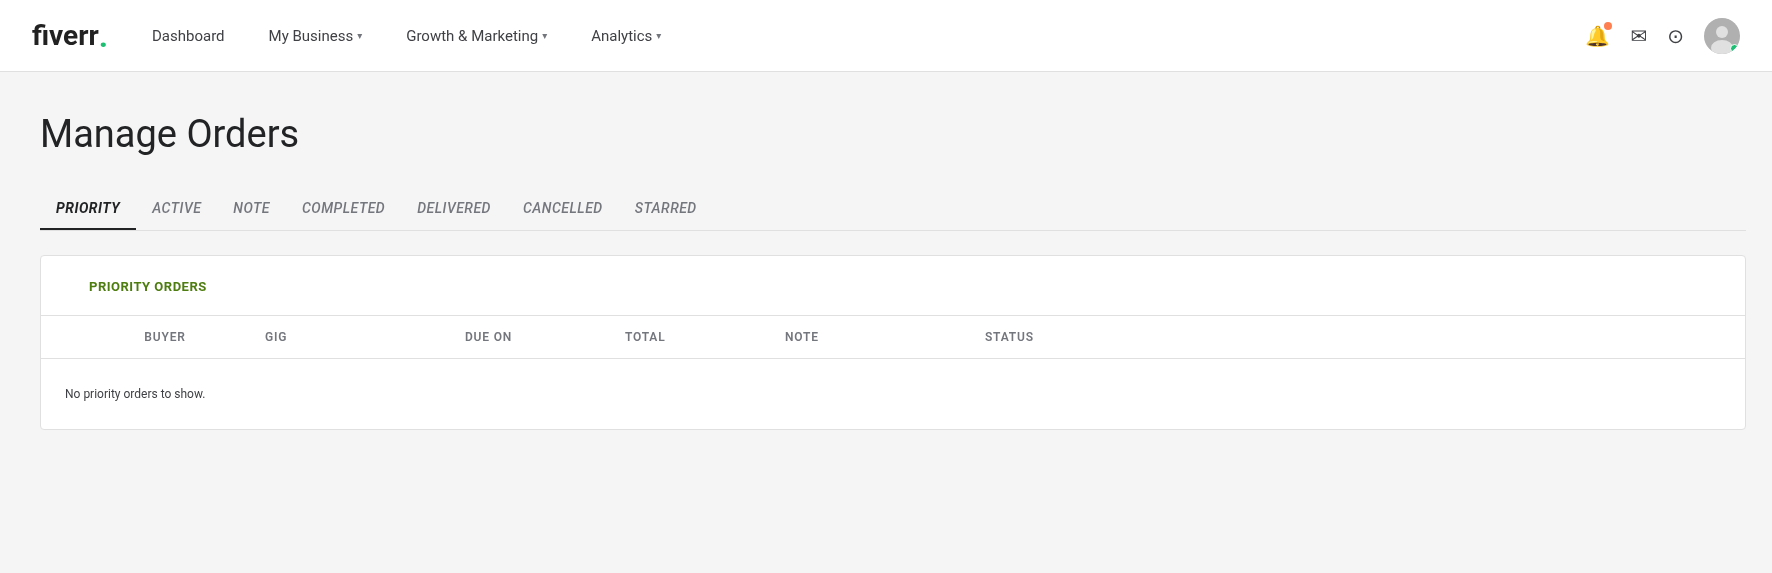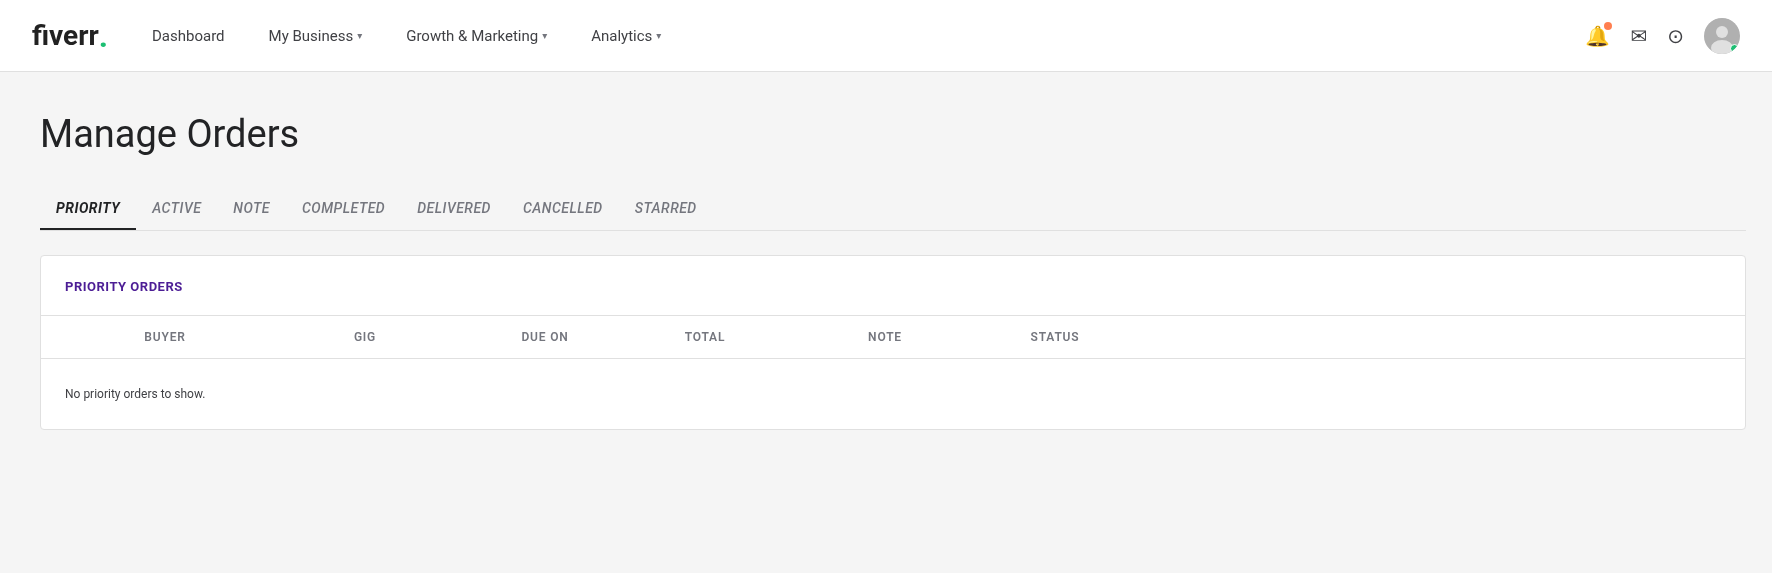--- a/index.html
+++ b/index.html
@@ -198,37 +198,37 @@
       border-radius: 4px;
       overflow: hidden;
     }
     .section-header {
       padding: 20px 24px;
       border-bottom: 1px solid #e0e0e0;
     }
     .section-title {
       font-size: 13px;
       font-weight: 700;
-      color: #4c1d95;
+      color: #4d7c0f;
       letter-spacing: 0.5px;
+      margin-left: 24px;
     }
     .table-header {
       display: grid;
       grid-template-columns: 200px 200px 160px 160px 200px 140px;
       padding: 14px 24px;
       border-bottom: 1px solid #e0e0e0;
       background: #fff;
     }
     .table-col {
       font-size: 12px;
       font-weight: 600;
       color: #74767e;
       letter-spacing: 0.8px;
       text-transform: uppercase;
-      text-align: center;
     }
     .table-col:first-child { text-align: center; }
     .empty-message {
       padding: 28px 24px;
       font-size: 12px;
       color: #404145;
     }
   </style>
 </head>
 <body>

